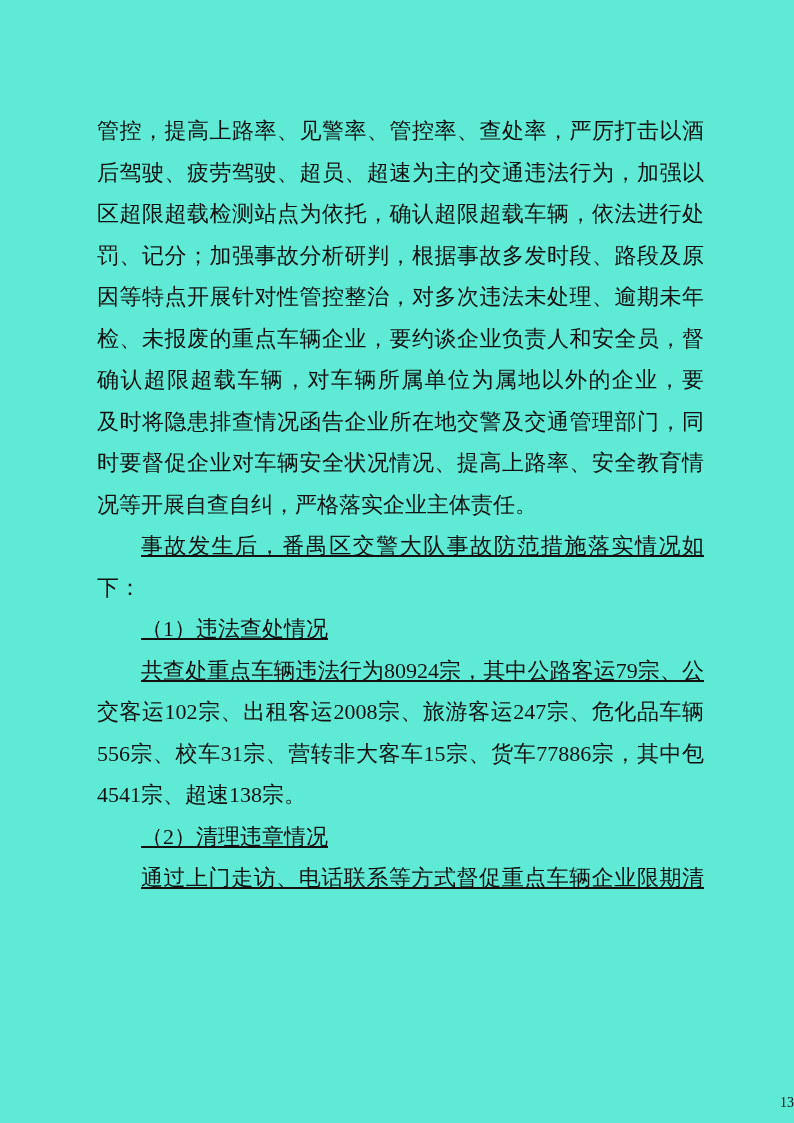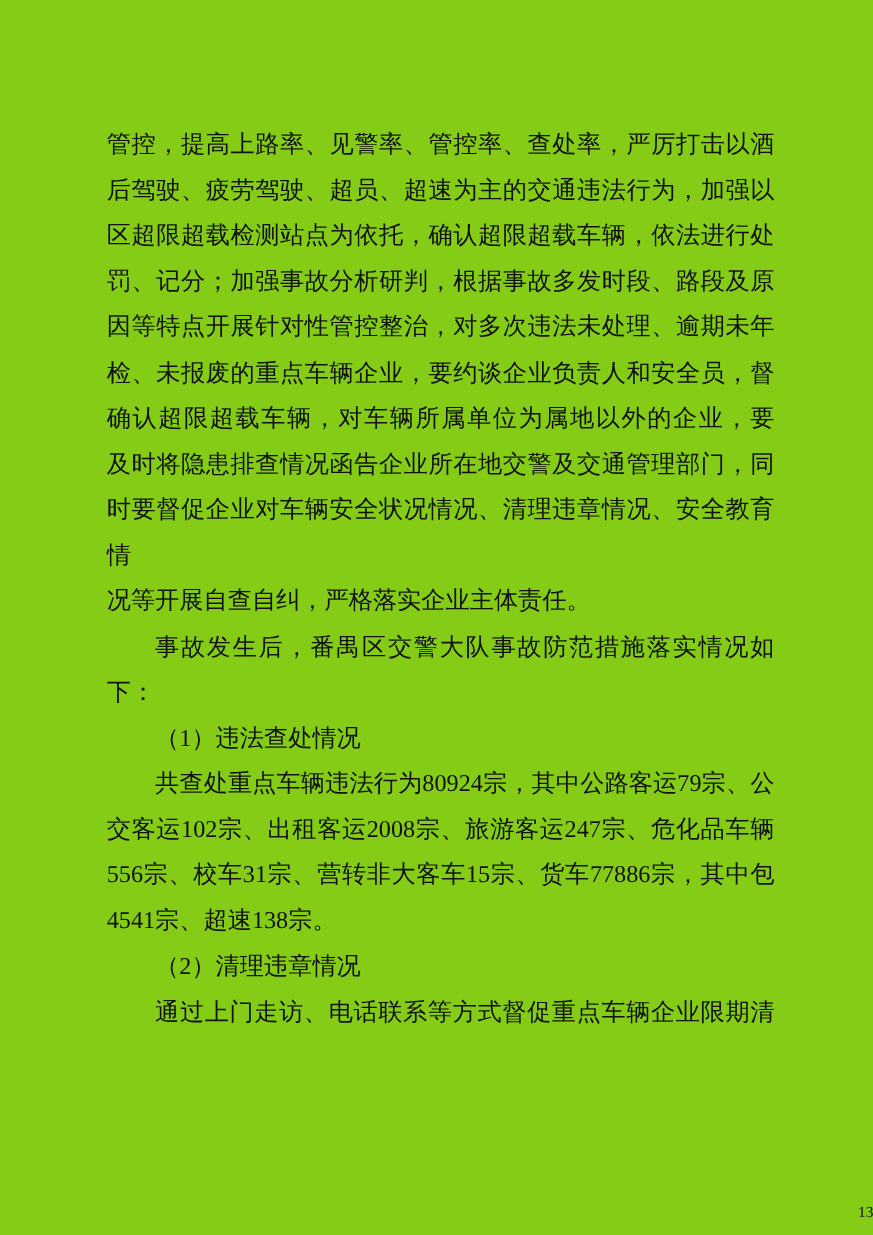--- a/index.html
+++ b/index.html
@@ -4,21 +4,21 @@
 <style>
   html, body {
     margin: 0;
     padding: 0;
     background: #ffffff;
   }
   .page {
     position: relative;
     width: 794px;
     height: 1123px;
-    background: #84cc16;
+    background: #5eead4;
     overflow: hidden;
     font-family: "Liberation Serif", "DejaVu Serif", serif;
     color: #111111;
   }
   .text-body {
     position: absolute;
     left: 97px;
     top: 110px;
     width: 607px;
   }
@@ -38,20 +38,21 @@
     text-justify: inter-character;
   }
   
   .line.e {
     text-align: center;
     text-align-last: left;
   }
   
   .line.i {
     text-indent: 2em;
+    text-decoration: underline;
   }
   .page-number {
     position: absolute;
     top: 1093px;
     left: 0;
     width: 100%;
     text-align: right;
     font-size: 14px;
     line-height: 20px;
     color: #111111;
@@ -63,21 +64,21 @@
 <div class="page">
   <div class="text-body">
     <p class="line j">管控，提高上路率、见警率、管控率、查处率，严厉打击以酒</p>
     <p class="line j">后驾驶、疲劳驾驶、超员、超速为主的交通违法行为，加强以</p>
     <p class="line j">区超限超载检测站点为依托，确认超限超载车辆，依法进行处</p>
     <p class="line j">罚、记分；加强事故分析研判，根据事故多发时段、路段及原</p>
     <p class="line j">因等特点开展针对性管控整治，对多次违法未处理、逾期未年</p>
     <p class="line j">检、未报废的重点车辆企业，要约谈企业负责人和安全员，督</p>
     <p class="line j">确认超限超载车辆，对车辆所属单位为属地以外的企业，要</p>
     <p class="line j">及时将隐患排查情况函告企业所在地交警及交通管理部门，同</p>
-    <p class="line j">时要督促企业对车辆安全状况情况、清理违章情况、安全教育情</p>
+    <p class="line j">时要督促企业对车辆安全状况情况、提高上路率、安全教育情</p>
     <p class="line e">况等开展自查自纠，严格落实企业主体责任。</p>
     <p class="line j i">事故发生后，番禺区交警大队事故防范措施落实情况如</p>
     <p class="line e">下：</p>
     <p class="line e i">（1）违法查处情况</p>
     <p class="line j i">共查处重点车辆违法行为80924宗，其中公路客运79宗、公</p>
     <p class="line j">交客运102宗、出租客运2008宗、旅游客运247宗、危化品车辆</p>
     <p class="line j">556宗、校车31宗、营转非大客车15宗、货车77886宗，其中包</p>
     <p class="line e">4541宗、超速138宗。</p>
     <p class="line e i">（2）清理违章情况</p>
     <p class="line j i">通过上门走访、电话联系等方式督促重点车辆企业限期清</p>

